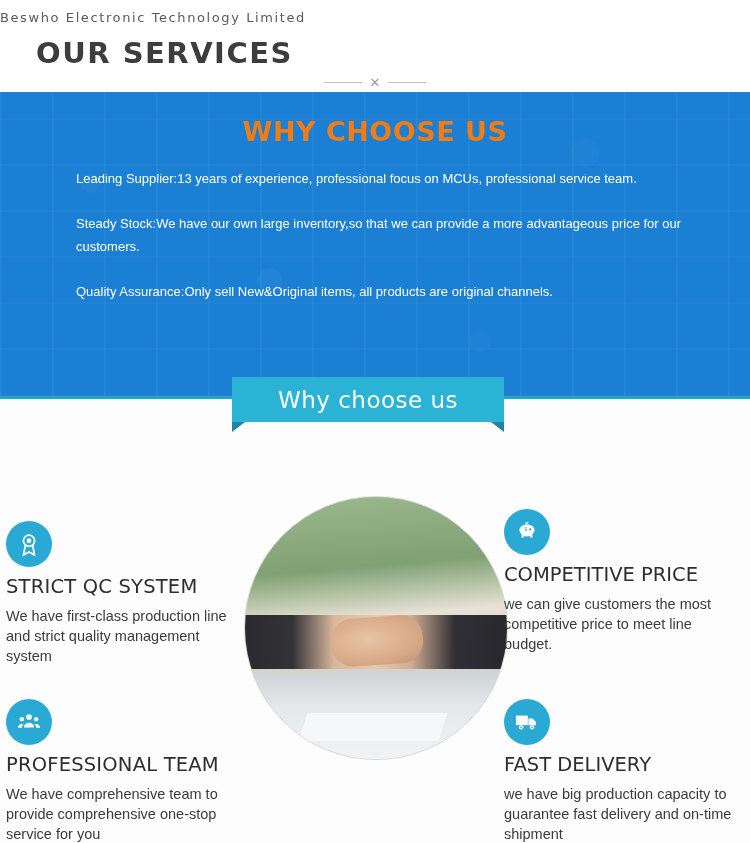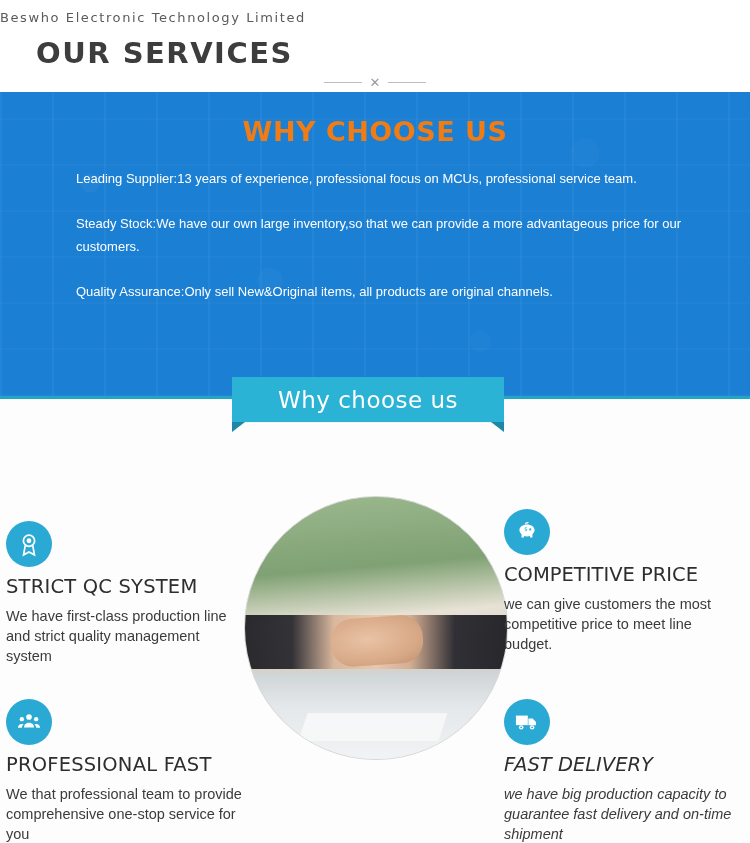--- a/index.html
+++ b/index.html
@@ -221,21 +221,21 @@
     display: inline-flex;
     align-items: center;
     justify-content: center;
     color: #ffffff;
   }
   .badge svg { display:block; }
 
   .f-qc       { left: 6px;   top: 122px; }
   .f-price    { left: 504px; top: 110px; }
   .f-team     { left: 6px;   top: 300px; }
-  .f-delivery { left: 504px; top: 300px; font-style: italic; }
+  .f-delivery { left: 504px; top: 300px; }
 
   .f-qc .f-title,
   .f-team .f-title { letter-spacing: 0.2px; }
 </style>
 </head>
 <body>
 
 <div class="page">
 
   <div class="header">
@@ -298,22 +298,22 @@
       <span class="badge">
         <svg width="26" height="26" viewBox="0 0 24 24" fill="#ffffff">
           <circle cx="12" cy="7.4" r="2.6"></circle>
           <path d="M7.4 17c0-2.6 2.1-4.2 4.6-4.2s4.6 1.6 4.6 4.2z"></path>
           <circle cx="5.4" cy="9.4" r="2"></circle>
           <path d="M1.8 17.2c0-2 1.6-3.4 3.6-3.4.6 0 1.1.1 1.6.3-.9.8-1.5 1.9-1.7 3.1z"></path>
           <circle cx="18.6" cy="9.4" r="2"></circle>
           <path d="M22.2 17.2h-3.5c-.2-1.2-.8-2.3-1.7-3.1.5-.2 1-.3 1.6-.3 2 0 3.6 1.4 3.6 3.4z"></path>
         </svg>
       </span>
-      <div class="f-title">PROFESSIONAL FAST</div>
-      <div class="f-text">We that professional team to provide comprehensive one-stop service for you</div>
+      <div class="f-title">PROFESSIONAL TEAM</div>
+      <div class="f-text">We have comprehensive team to provide comprehensive one-stop service for you</div>
     </div>
 
     <div class="feature f-delivery">
       <span class="badge">
         <svg width="28" height="28" viewBox="0 0 24 24" fill="#ffffff">
           <path d="M2.5 6.5h10.2v8.2H2.5z"></path>
           <path d="M13.2 9h3.6l2.9 3v2.7h-6.5z"></path>
           <circle cx="7" cy="16.6" r="1.9" fill="#ffffff"></circle>
           <circle cx="7" cy="16.6" r="0.8" fill="#2aa9d4"></circle>
           <circle cx="16.4" cy="16.6" r="1.9" fill="#ffffff"></circle>

